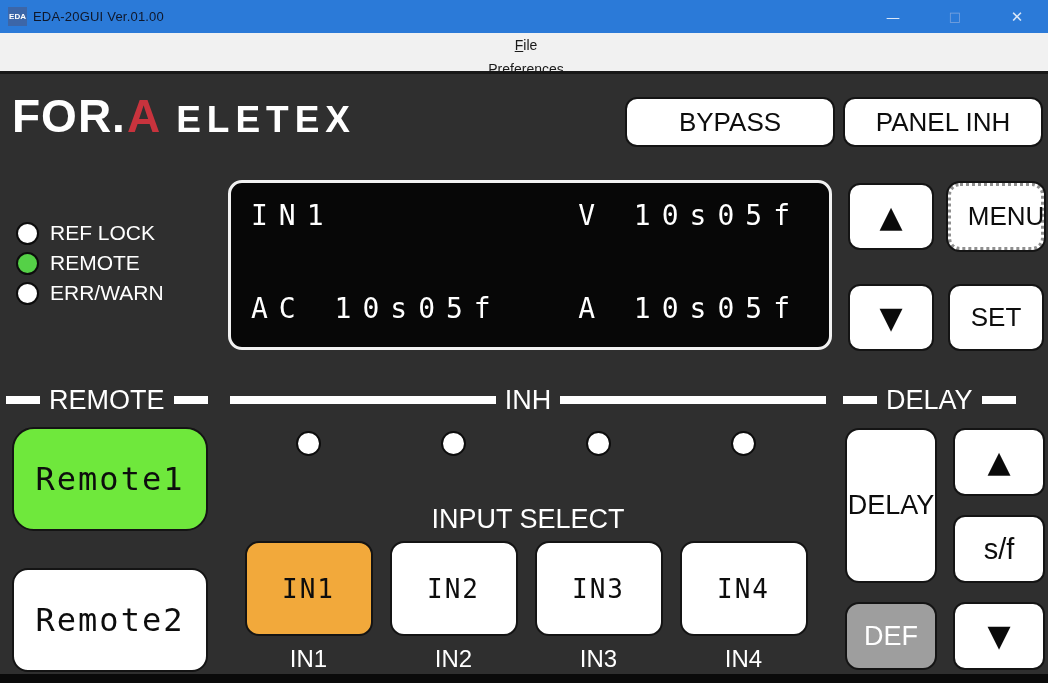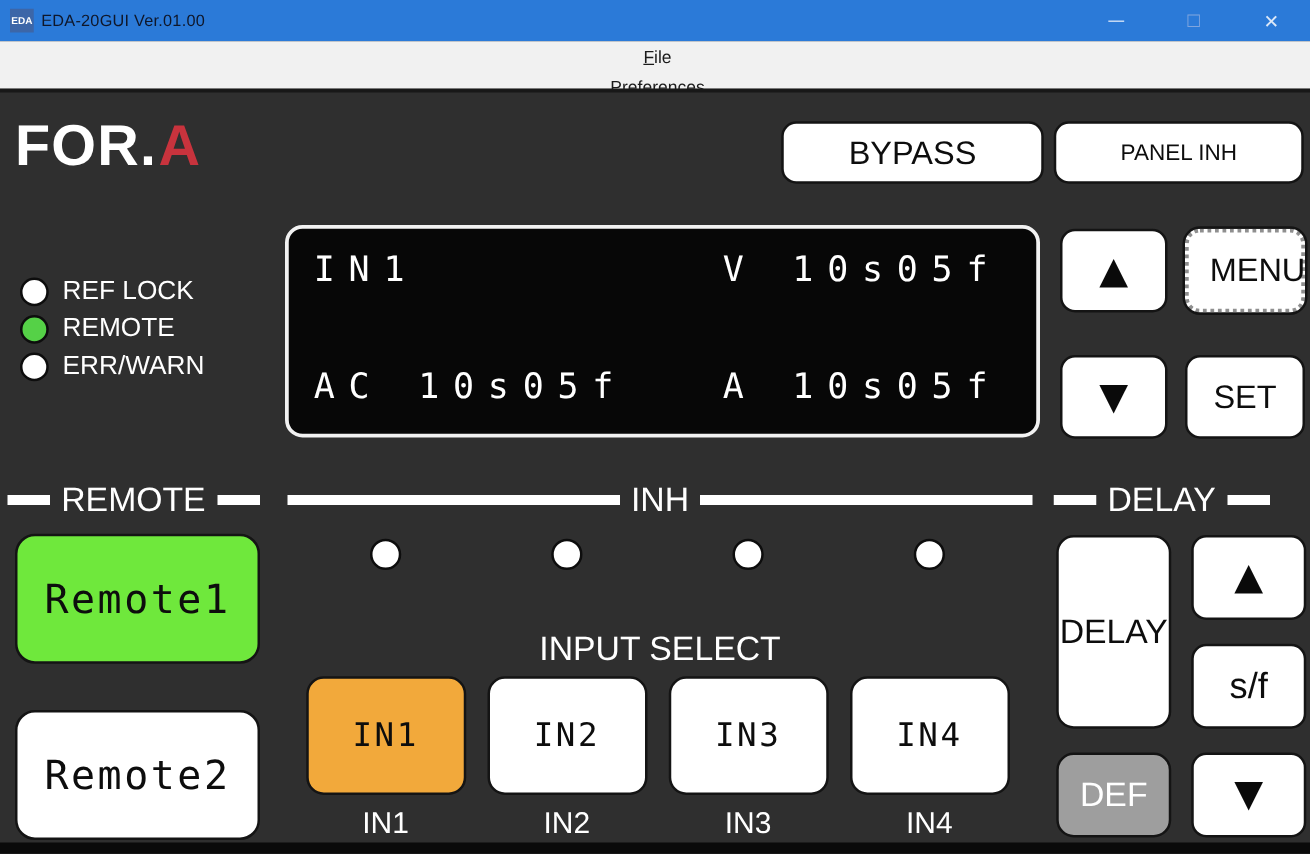--- a/index.html
+++ b/index.html
@@ -34,21 +34,21 @@
   .logo { position:absolute; left:12px; top:18px; display:flex; align-items:baseline; color:#fff; }
   .logo-for { font-size:46px; font-weight:800; letter-spacing:1px; }
   .logo-a  { font-size:46px; font-weight:800; color:#c8333d; margin-left:1px; }
   .logo-eletex { font-size:37px; font-weight:800; letter-spacing:6px; margin-left:16px; }
 
   
   .btn { position:absolute; background:#fff; border:2px solid #141414; border-radius:12px;
     display:flex; align-items:center; justify-content:center; color:#0d0d0d; }
 
   .btn-bypass   { left:625px; top:26px;  width:210px; height:50px; font-size:26px; }
-  .btn-panelinh { left:843px; top:26px;  width:200px; height:50px; font-size:18px; }
+  .btn-panelinh { left:843px; top:26px;  width:200px; height:50px; font-size:26px; }
 
   
   .status-leds { position:absolute; left:16px; top:147px; display:flex; flex-direction:column; }
   .led-row { height:30px; display:flex; align-items:center; gap:11px; }
   .led { width:23px; height:23px; border-radius:50%; background:#fff; border:2px solid #0d0d0d; flex:0 0 auto; }
   .led-label { color:#fff; font-size:21px; }
 
   
   .lcd { position:absolute; left:228px; top:109px; width:604px; height:170px;
     background:#070707; border:3px solid #f2f2f2; border-radius:14px;
@@ -72,21 +72,21 @@
   .sec-bar.fixed { width:34px; flex:0 0 auto; }
   .sec-bar.grow { flex:1 1 auto; }
   .hdr-remote { left:6px;   top:316px; width:206px; }
   .hdr-inh    { left:230px; top:316px; width:596px; }
   .hdr-delay  { left:843px; top:316px; width:201px; }
   .hdr-input  { left:230px; top:424px; width:596px;flex-direction:column; }
 
   
   .btn-remote { left:12px; width:196px; height:104px; border-radius:16px;
     font-family:"DejaVu Sans Mono", monospace; font-size:32px; letter-spacing:2px; }
-  .btn-remote1 { top:356px; }
+  .btn-remote1 { top:356px;border-radius:22px; }
   .btn-remote2 { top:497px; }
 
   
   .grid4 { position:absolute; left:236px; width:580px; display:grid;
     grid-template-columns:repeat(4,1fr); justify-items:center; align-items:center; }
   .inh-leds  { top:357px; height:30px; }
   .inh-led { width:25px; height:25px; border-radius:50%; background:#fff; border:2px solid #0d0d0d; }
   .in-btn-row { top:470px; height:95px; }
   .btn-in { position:static; width:128px; height:95px; border-radius:14px;
     font-family:"DejaVu Sans Mono", monospace; font-size:26px; letter-spacing:2px; }
@@ -124,20 +124,21 @@
     <span class="menu-item">File</span>
     <span class="menu-item">Preferences</span>
   </div>
 
   <div class="panel" style="background: rgb(47, 47, 47);">
     <div class="panel-top-strip"></div>
 
     <div class="logo">
       <span class="logo-for">FOR.</span>
       <span class="logo-a">A</span>
+      <span class="logo-eletex">ELETEX</span>
     </div>
 
     <div class="btn btn-bypass">BYPASS</div>
     <div class="btn btn-panelinh">PANEL INH</div>
 
     <div class="status-leds">
       <div class="led-row">
         <span class="led" style="background: rgb(255, 255, 255);"></span>
         <span class="led-label">REF LOCK</span>
       </div>

